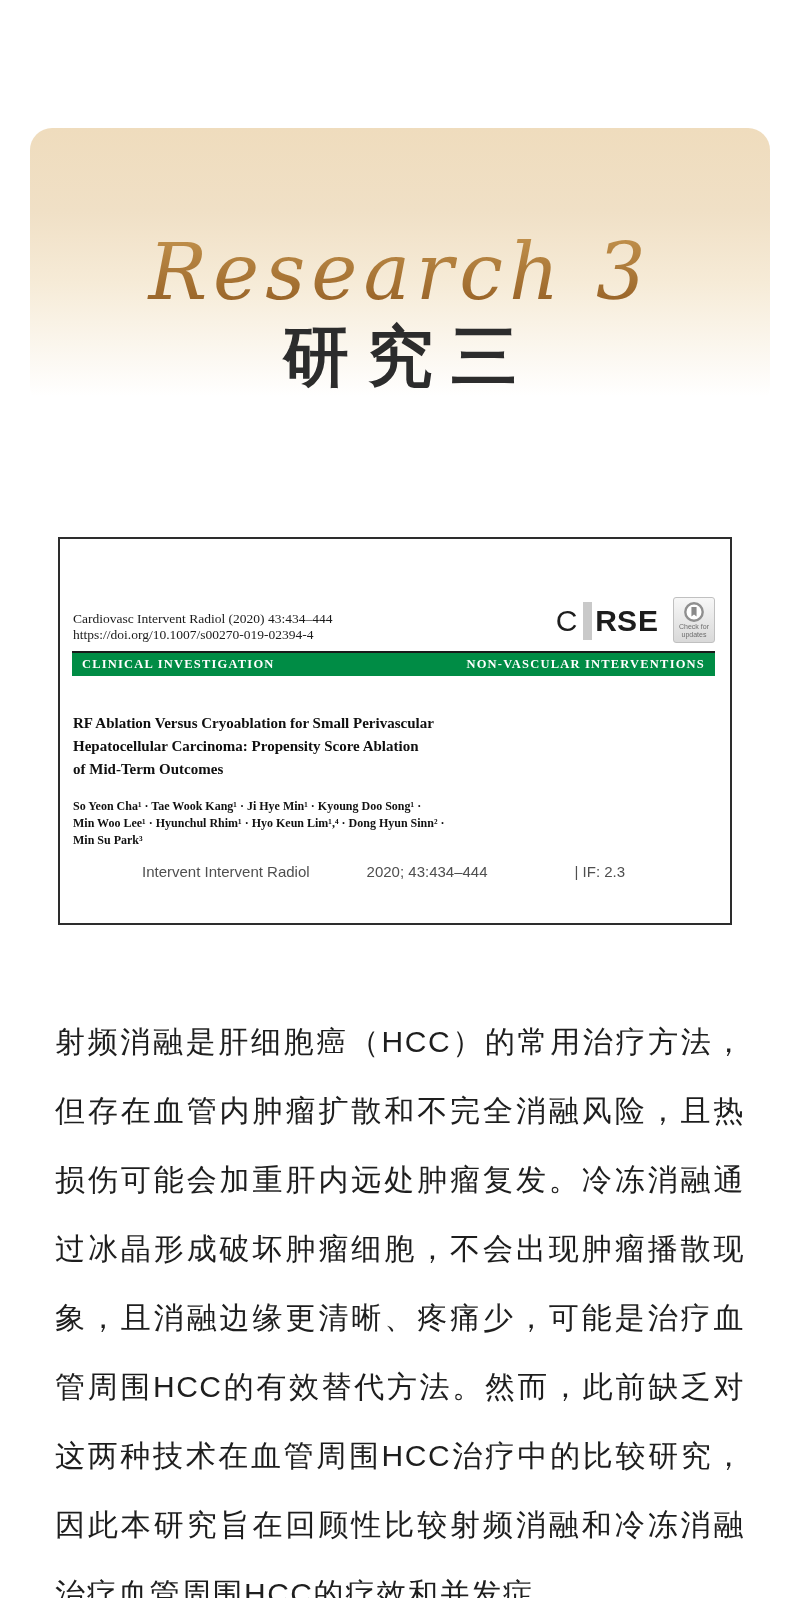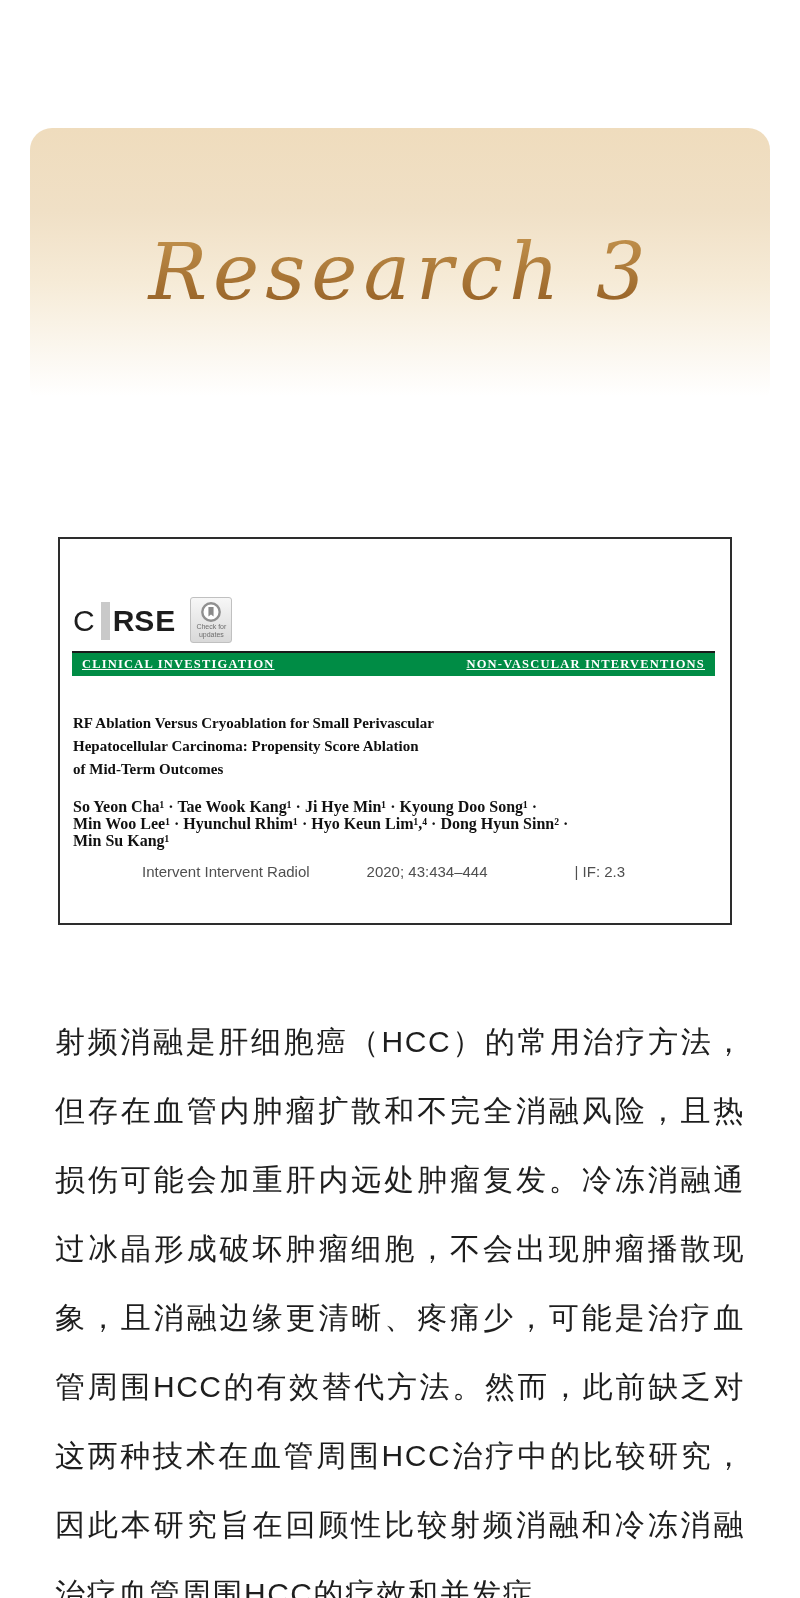--- a/index.html
+++ b/index.html
@@ -80,33 +80,32 @@
     margin: 8px 15px 13px 12px;
     height: 25px;
     background: #008C45;
     border-top: 2px solid #1a1a1a;
     display: flex; justify-content: space-between; align-items: center;
     padding: 0 10px;
     color: #ffffff;
     font-weight: 700;
     font-size: 12.5px;
     letter-spacing: 1.2px;
-    text-decoration: underline;
   }
 
   .paper-title {
     margin: 36px 15px 0 13px;
     font-size: 15px;
     font-weight: 700;
     line-height: 23px;
     color: #0f0f0f;
   }
   .authors {
     margin: 17px 15px 0 13px;
-    font-size: 16px;
+    font-size: 12px;
     font-weight: 700;
     line-height: 17px;
     color: #111111;
   }
   .paper-footer {
     margin: 14px 15px 0 13px;
     font-family: "Liberation Sans", sans-serif;
     font-size: 15px;
     color: #4f4f4f;
     display: flex;
@@ -126,24 +125,29 @@
     letter-spacing: 1.5px;
     color: #1e1e1e;
     text-align: justify;
   }
 </style>
 </head>
 <body>
 
 <div class="banner">
   <div class="script-title">Research 3</div>
+  <div class="cn-title">研究三</div>
 </div>
 
 <div class="paper-card">
   <div class="journal-header">
+    <div class="citation">
+      <div>Cardiovasc Intervent Radiol (2020) 43:434–444</div>
+      <div>https://doi.org/10.1007/s00270-019-02394-4</div>
+    </div>
     <div class="logo-row">
       <div class="cirse">
         <span class="c">C</span>
         <span class="bar"></span>
         <span class="r">R</span>
         <span class="se">SE</span>
       </div>
       <div class="badge">
         <svg width="22" height="22" viewBox="0 0 24 24">
           <circle cx="12" cy="12" r="9.5" fill="#ffffff" stroke="#8f8f8f" stroke-width="2.6"></circle>
@@ -164,21 +168,21 @@
 
   <div class="paper-title">
     <div>RF Ablation Versus Cryoablation for Small Perivascular</div>
     <div>Hepatocellular Carcinoma: Propensity Score Ablation</div>
     <div>of Mid-Term Outcomes</div>
   </div>
 
   <div class="authors">
     <div>So Yeon Cha¹ · Tae Wook Kang¹ · Ji Hye Min¹ · Kyoung Doo Song¹ ·</div>
     <div>Min Woo Lee¹ · Hyunchul Rhim¹ · Hyo Keun Lim¹,⁴ · Dong Hyun Sinn² ·</div>
-    <div>Min Su Kang¹</div>
+    <div>Min Su Park³</div>
   </div>
 
   <div class="paper-footer">
     <span class="journal">Intervent Intervent Radiol</span>
     <span class="issue">2020; 43:434–444</span>
     <span class="impact">| IF: 2.3</span>
   </div>
 </div>
 
 <div class="summary">射频消融是肝细胞癌（HCC）的常用治疗方法，但存在血管内肿瘤扩散和不完全消融风险，且热损伤可能会加重肝内远处肿瘤复发。冷冻消融通过冰晶形成破坏肿瘤细胞，不会出现肿瘤播散现象，且消融边缘更清晰、疼痛少，可能是治疗血管周围HCC的有效替代方法。然而，此前缺乏对这两种技术在血管周围HCC治疗中的比较研究，因此本研究旨在回顾性比较射频消融和冷冻消融治疗血管周围HCC的疗效和并发症。</div>

